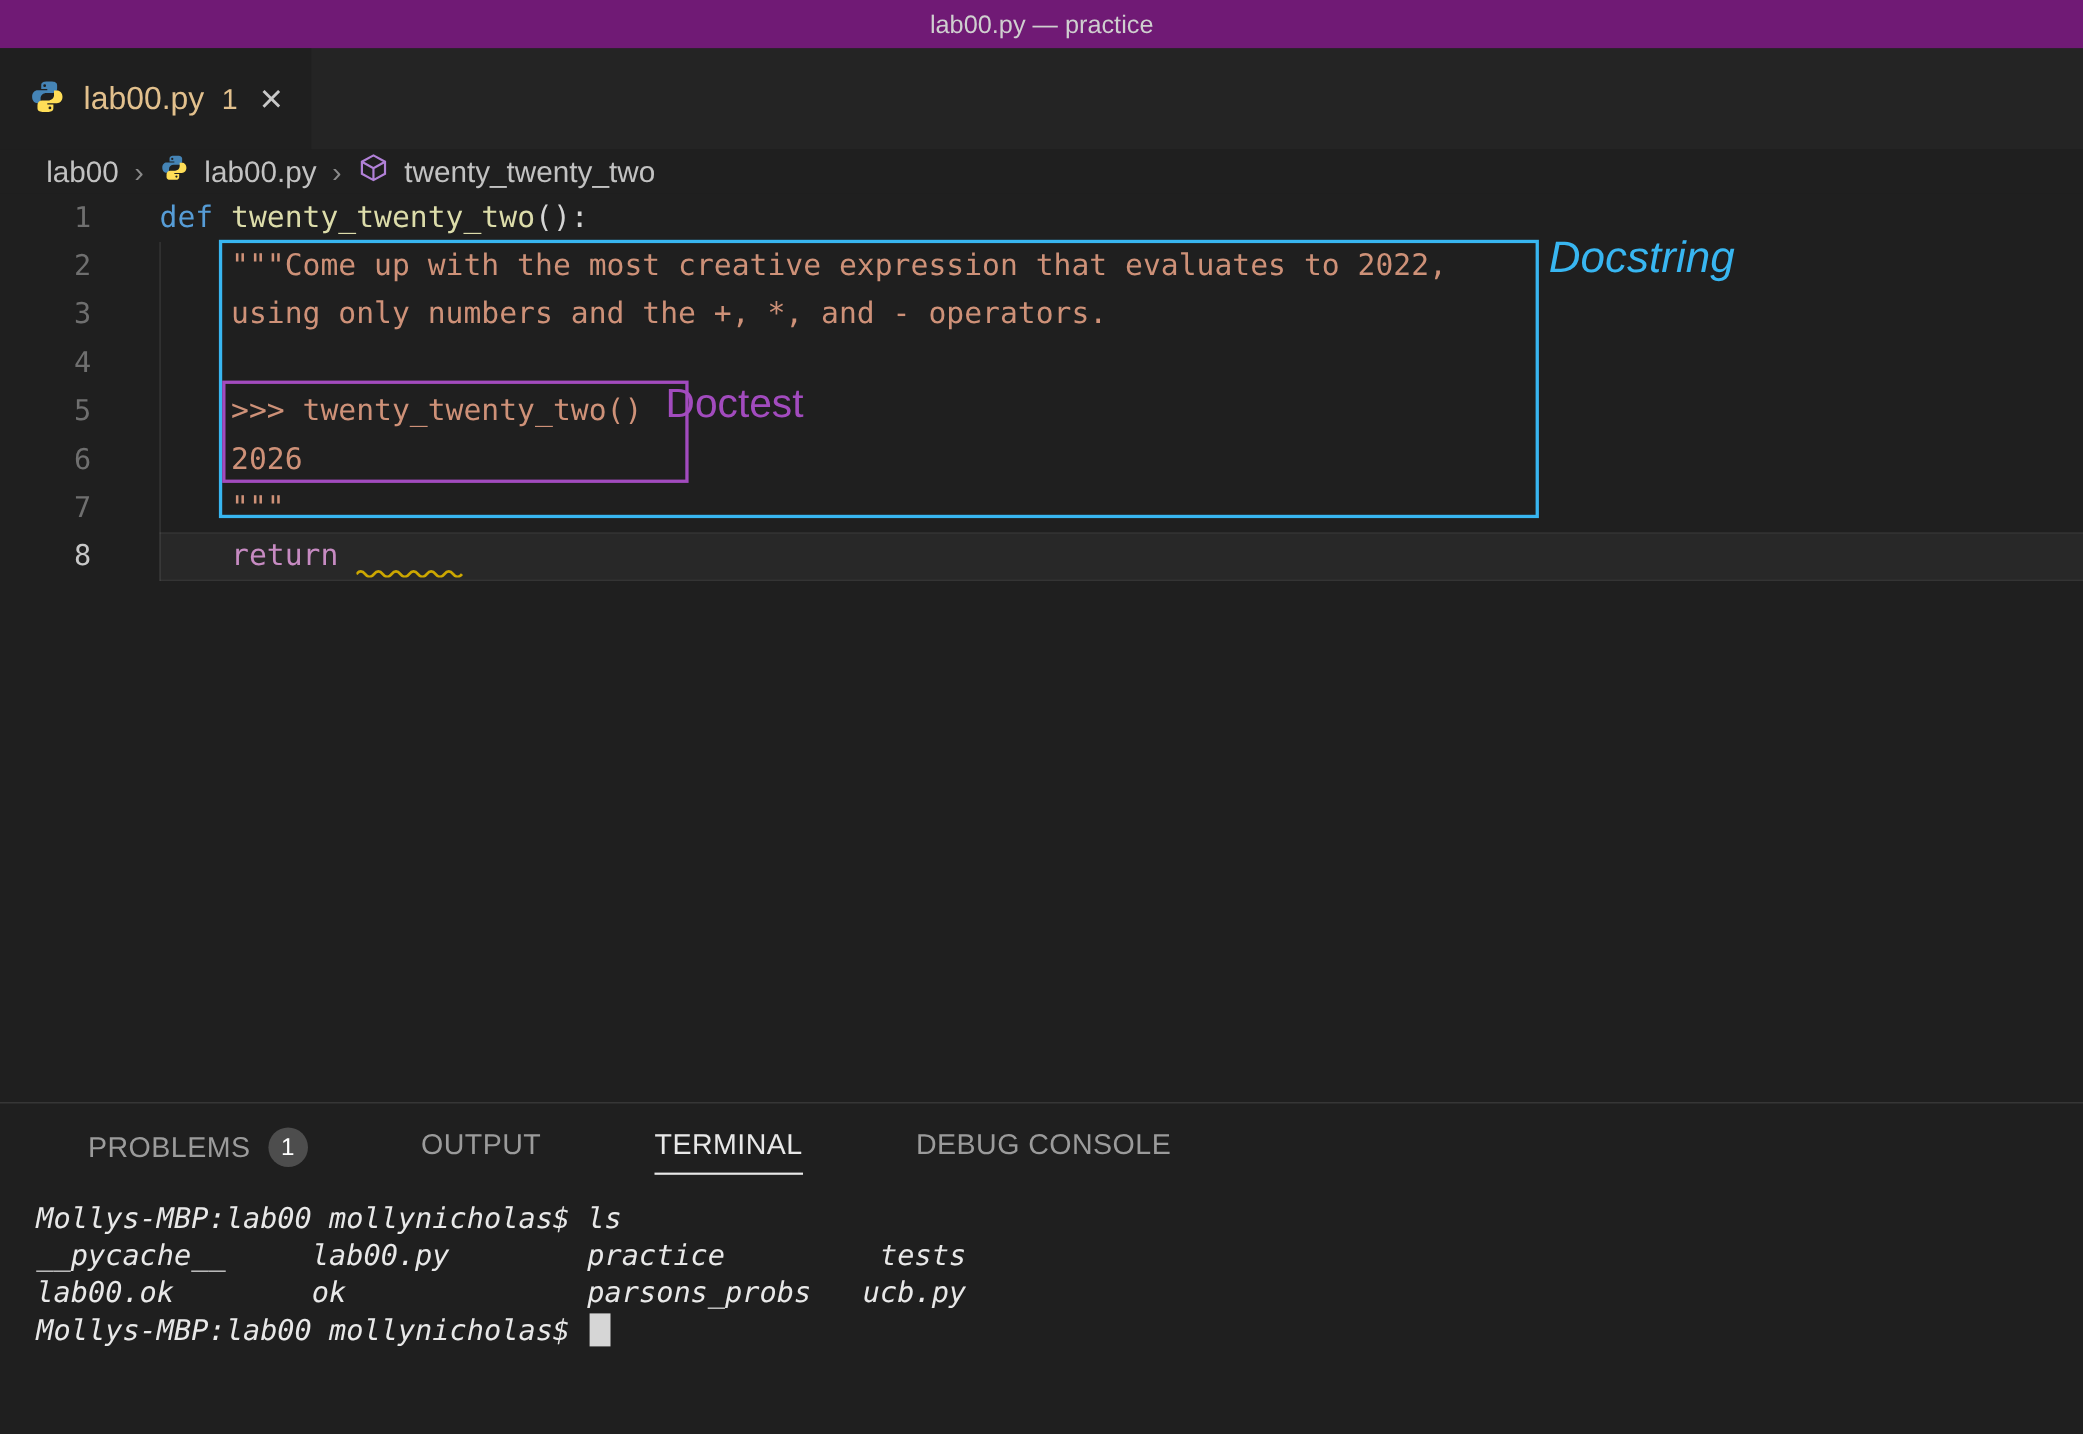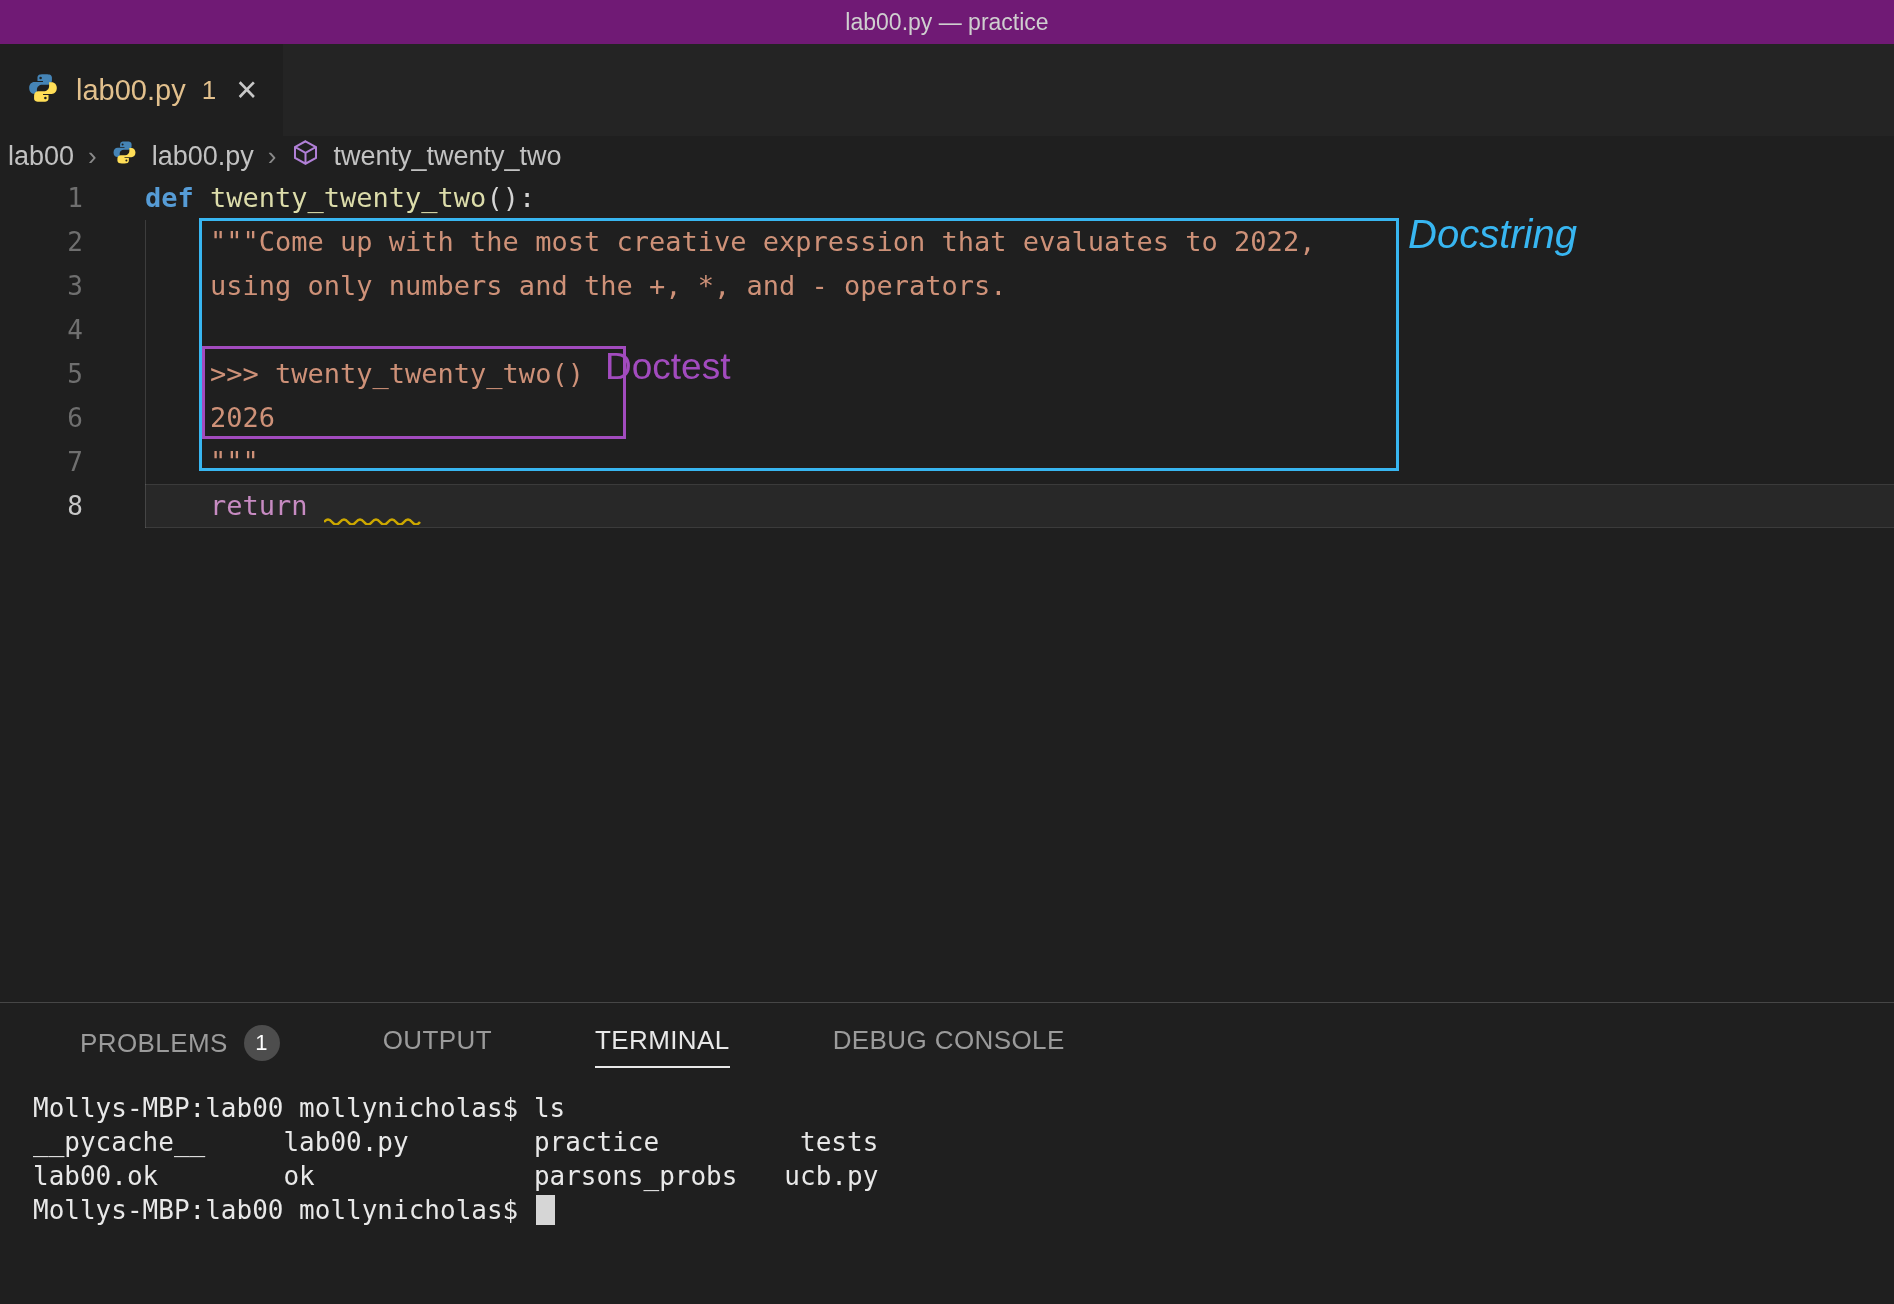--- a/index.html
+++ b/index.html
@@ -17,21 +17,21 @@
     display: flex; align-items: center; gap: 16px;
     padding: 0 26px; background: #1f1f1f; cursor: pointer;
   }
   .tab-label { color: var(--tab-modified, #e2c08d); font-size: 29px; }
   .tab-badge { color: var(--tab-modified, #e2c08d); font-size: 26px; }
   .tab-close { color: #c8c8c8; font-size: 36px; line-height: 1; margin-left: 4px; }
 
   .breadcrumb {
     height: 40px; background: #1f1f1f;
     display: flex; align-items: center; gap: 14px;
-    padding-left: 8px; color: #c2c2c2; font-size: 27px;
+    padding-left: 42px; color: #c2c2c2; font-size: 27px;
   }
   .crumb { cursor: pointer; }
   .crumb-sep { color: #8a8a8a; font-size: 26px; }
 
   .editor {
     position: relative; height: 826px; background: #1f1f1f;
     font-family: "DejaVu Sans Mono", "Liberation Mono", monospace; font-size: 27px;
   }
   .code-line { position: relative; display: flex; height: 44px; line-height: 44px; }
   .gutter {
@@ -40,21 +40,21 @@
   }
   .code-line.active .gutter { color: #c8c8c8; }
   .code-line.active::before {
     content: ""; position: absolute; left: 145px; right: 0; top: 0; bottom: 0;
     background: rgba(255,255,255,0.045);
     border-top: 1px solid rgba(255,255,255,0.09);
     border-bottom: 1px solid rgba(255,255,255,0.09);
     pointer-events: none;
   }
   .code-text { white-space: pre; }
-  .tok-kw  { color: var(--kw,  #569cd6); font-weight: bold; }
+  .tok-kw  { color: var(--kw,  #569cd6); }
   .tok-fn  { color: var(--fn,  #dcdcaa); }
   .tok-pl  { color: var(--pl,  #d4d4d4); }
   .tok-str { color: var(--str, #ce9178); }
   .tok-ret { color: var(--ret, #c586c0); }
   .blank { display: inline-block; position: relative; width: 98px; height: 44px; vertical-align: top; }
   .blank svg { position: absolute; left: 0; bottom: 3px; }
 
   .indent-guide { position: absolute; left: 145px; top: 44px; width: 1px; height: 308px; background: #3d3d3d; }
 
   .ann-box { position: absolute; border: 3px solid #3fc0f0; pointer-events: none; }
@@ -73,21 +73,21 @@
   }
   .panel-tab.active { color: #e8e8e8; border-bottom-color: #e8e8e8; align-items: center; }
   .badge {
     margin-left: 16px; width: 36px; height: 36px; border-radius: 50%;
     background: #4d4d4d; color: #ffffff; font-size: 22px;
     display: flex; align-items: center; justify-content: center;
   }
 
   .terminal {
     padding: 22px 0 0 33px; color: #e8e8e8;
-    font-family: "DejaVu Sans Mono", "Liberation Mono", monospace; font-size: 26px;
+    font-family: "DejaVu Sans Mono", "Liberation Mono", monospace; font-size: 26px; font-style: italic;
   }
   .term-line { height: 34px; line-height: 34px; white-space: pre; }
   .term-cursor {
     display: inline-block; width: 19px; height: 30px; background: #d6d6d6;
     vertical-align: middle; margin-left: 2px; transform: translateY(-2px);
   }
 </style>
 </head>
 <body>
 

